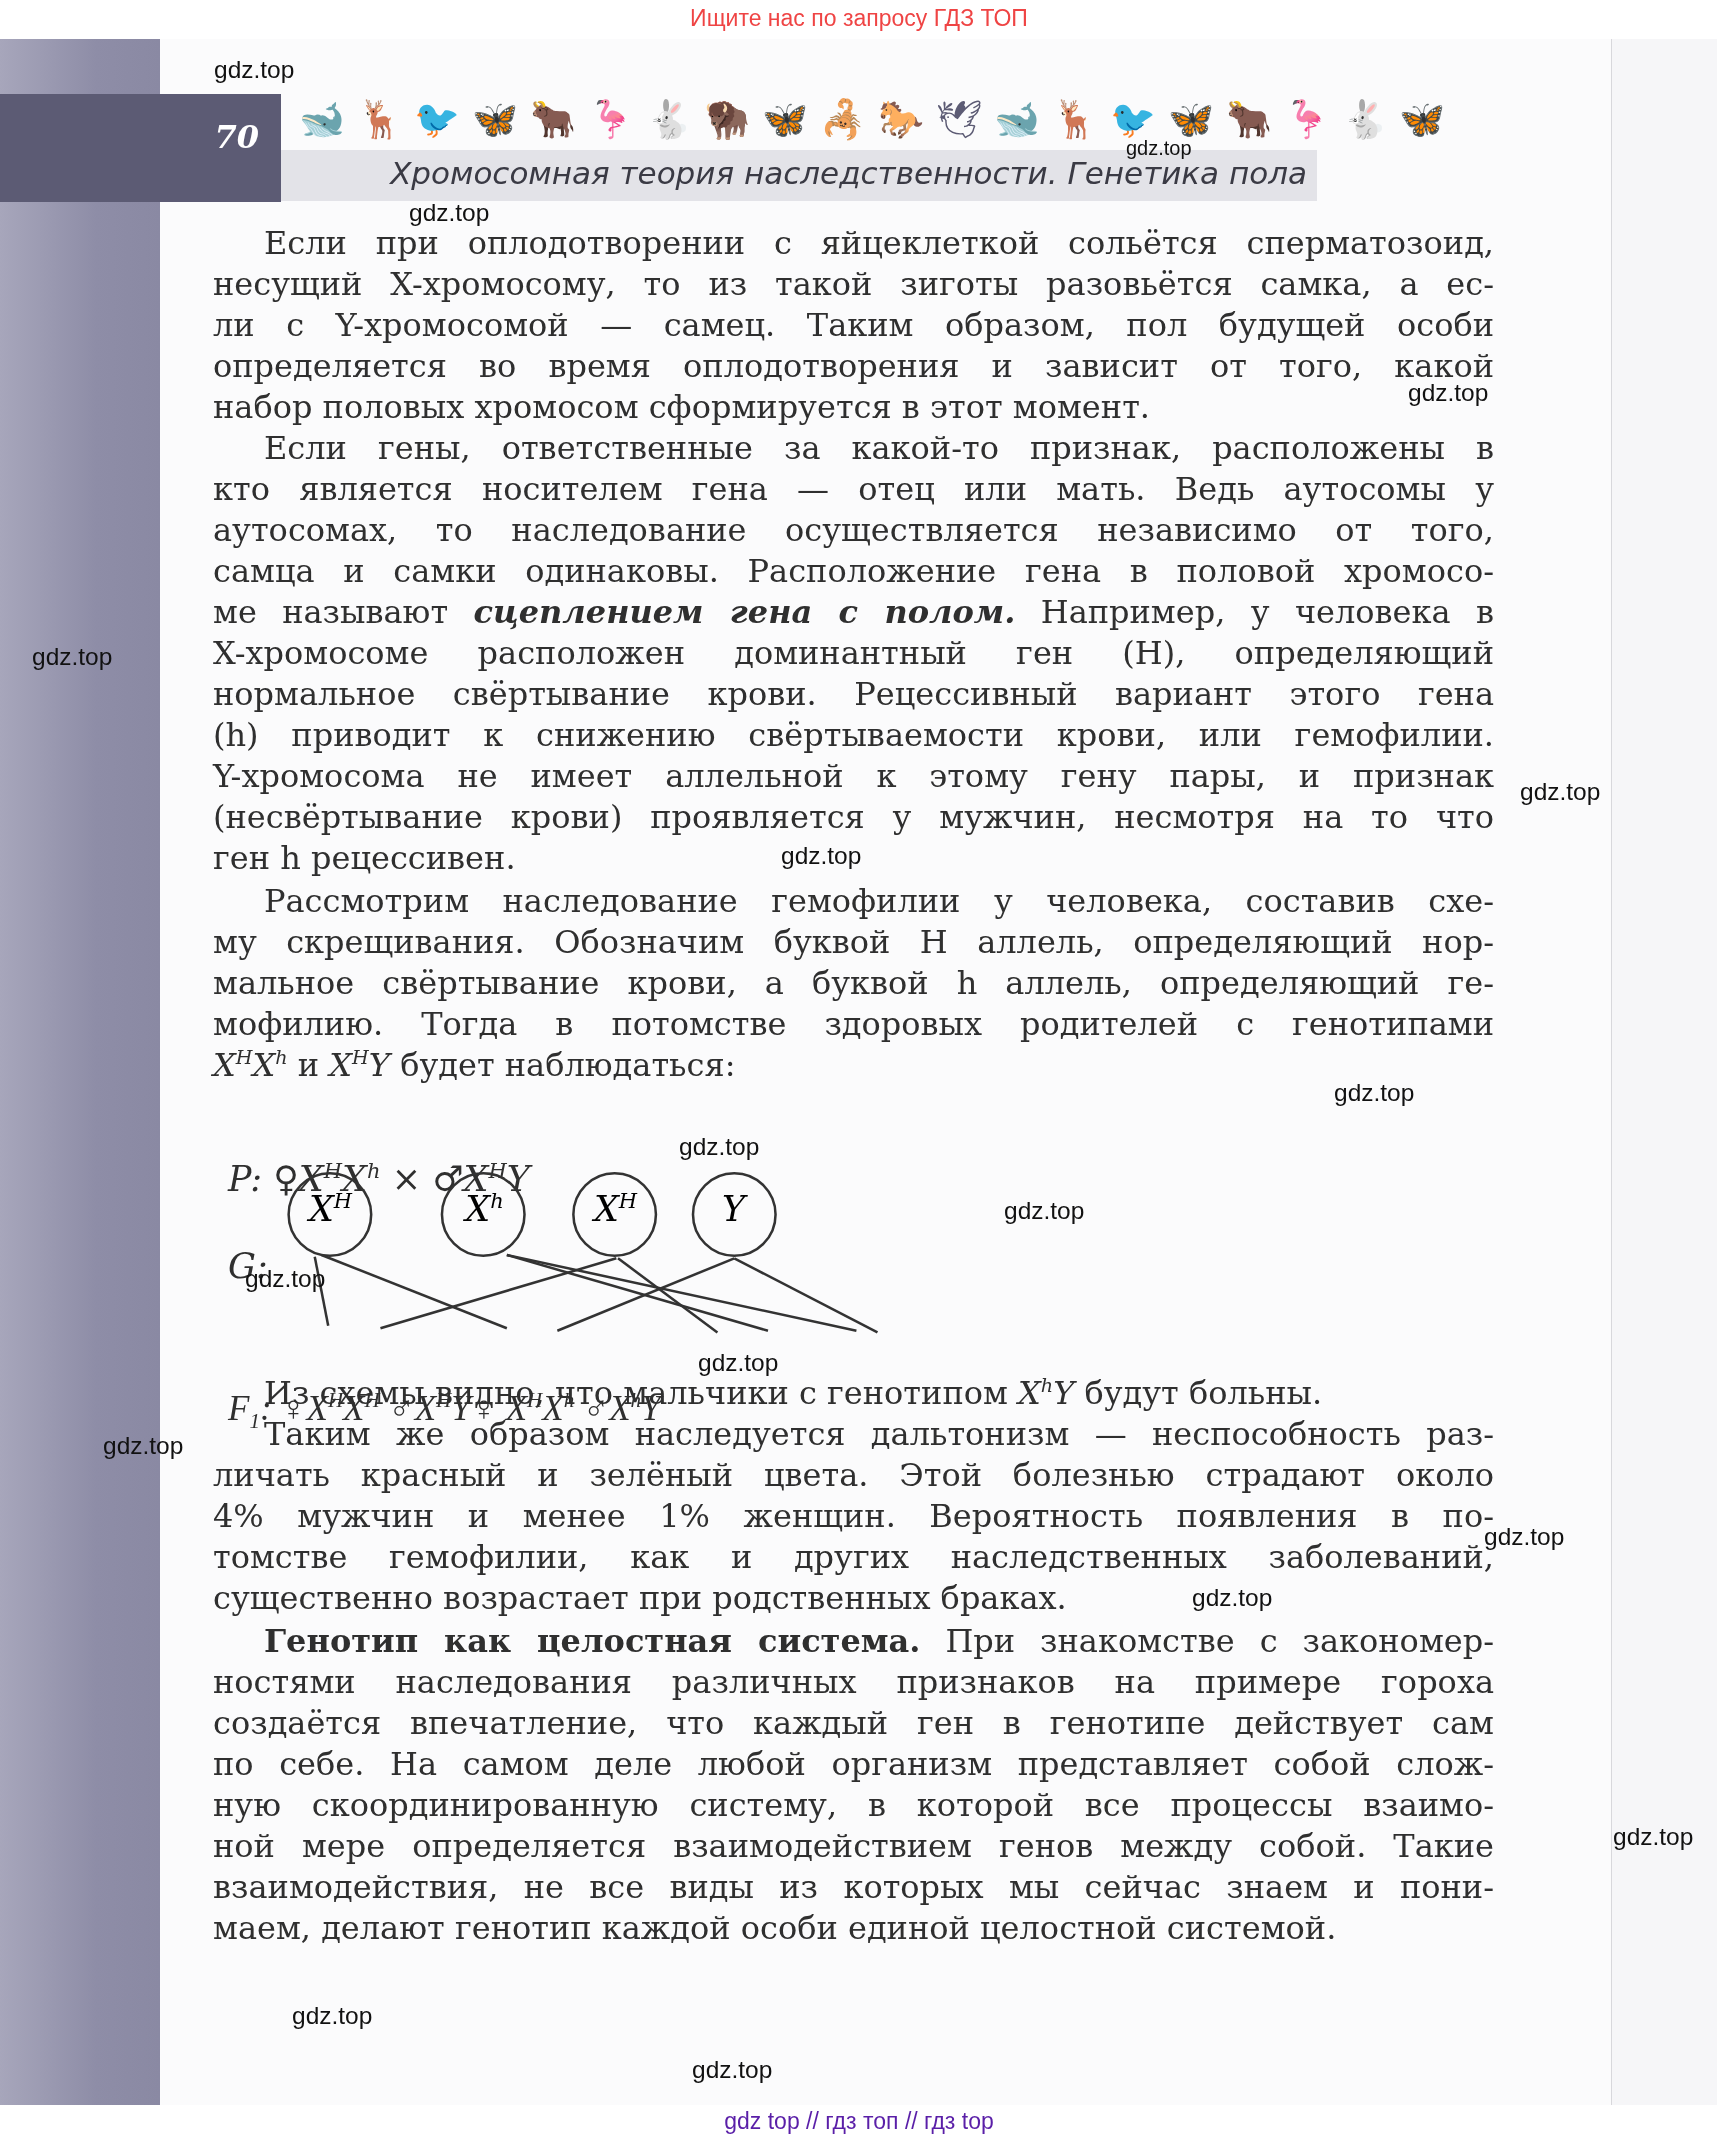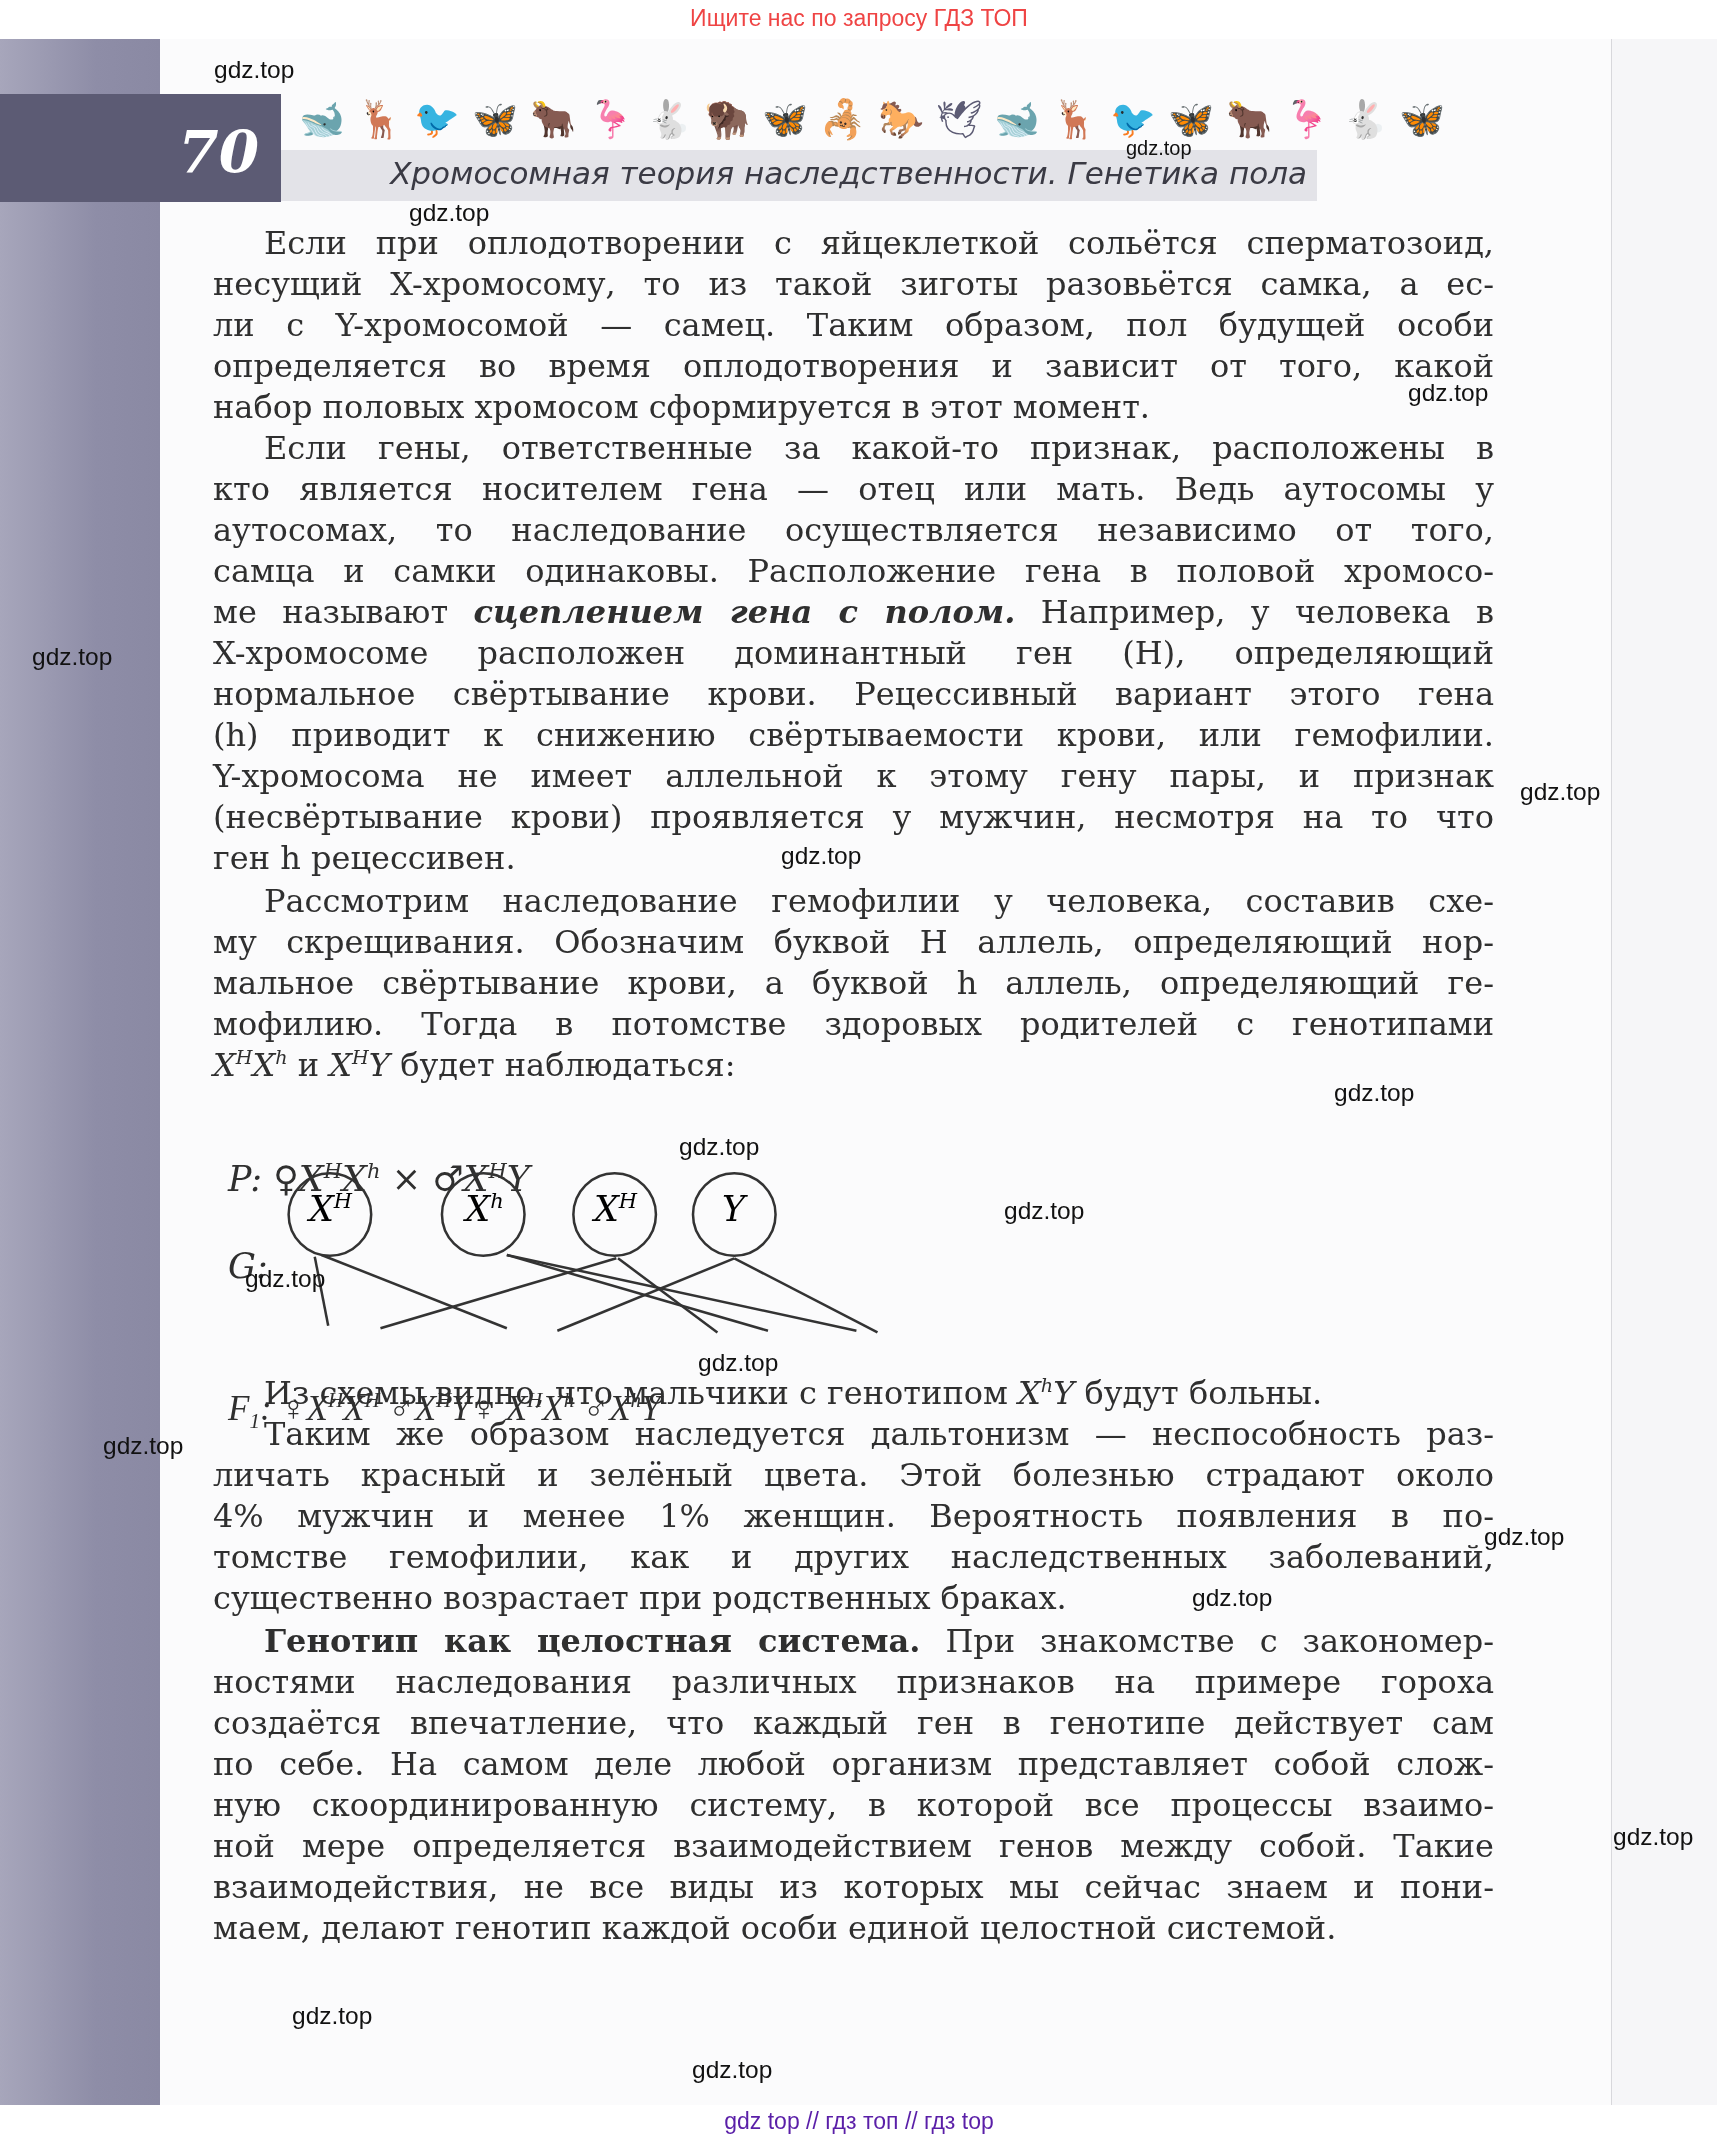--- a/index.html
+++ b/index.html
@@ -2,21 +2,21 @@
 <html style="font-size:13.5px"><head>
 <meta charset="utf-8">
 <style>
   html,body{margin:0;padding:0;}
   body{width:1718px;height:2147px;position:relative;background:#ffffff;overflow:hidden;font-family:"DejaVu Serif",serif;}
   .top-banner{position:absolute;left:0;top:0;width:1718px;height:37px;text-align:center;font-family:"Liberation Sans",sans-serif;font-size:23px;line-height:37px;color:#ef4444;}
   .page{position:absolute;left:0;top:39px;width:1718px;height:2066px;background:#fbfbfc;}
   .sidebar{position:absolute;left:0;top:39px;width:160px;height:2066px;background:linear-gradient(90deg,#a7a6bb 0%,#8e8da7 60%,#8a89a3 100%);}
   .gutter{position:absolute;left:1611px;top:39px;width:107px;height:2066px;background:#f6f6f8;border-left:1.7px solid #d8d8dc;}
   .num-block{position:absolute;left:0;top:94px;width:281px;height:108px;background:#5c5b74;}
-  .page-num{position:absolute;right:22px;top:23.6px;font-family:"DejaVu Serif",serif;font-style:italic;font-weight:bold;font-size:58px;color:#ffffff;}
+  .page-num{position:absolute;right:22px;top:23.6px;font-family:"DejaVu Serif",serif;font-style:italic;font-weight:bold;font-size:32px;color:#ffffff;}
   .animals{position:absolute;left:299px;top:94px;width:1147px;height:51px;display:flex;justify-content:space-between;align-items:center;font-size:37px;color:#5c5b74;}
   .animals span{display:inline-block;}
   .subtitle-band{position:absolute;left:281px;top:150px;width:1036px;height:51px;background:#e3e3e8;}
   .subtitle{position:absolute;right:10px;top:5px;font-family:"DejaVu Sans",sans-serif;font-style:italic;font-size:31px;color:#3a3a44;white-space:nowrap;}
   .text{position:absolute;left:181px;width:1313px;font-family:"DejaVu Serif",serif;font-size:32px;line-height:41px;color:#2f2f2f;text-align:justify;}
   .text .line{display:block;text-align:justify;text-align-last:justify;white-space:nowrap;margin-left:32px;}
   .text .line.last{text-align-last:left;}
   .i{font-style:italic;}
   .b{font-weight:bold;}
   sup{font-size:60%;vertical-align:super;line-height:0;}

